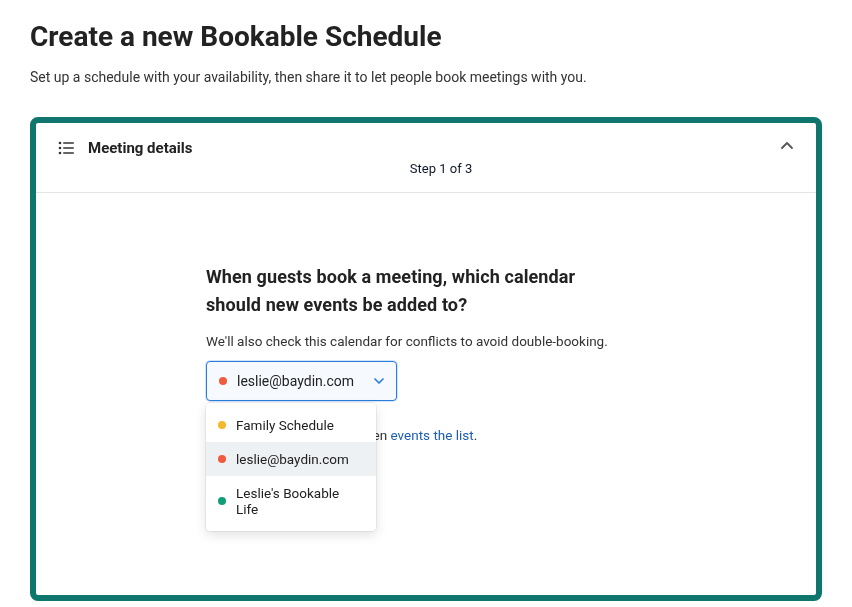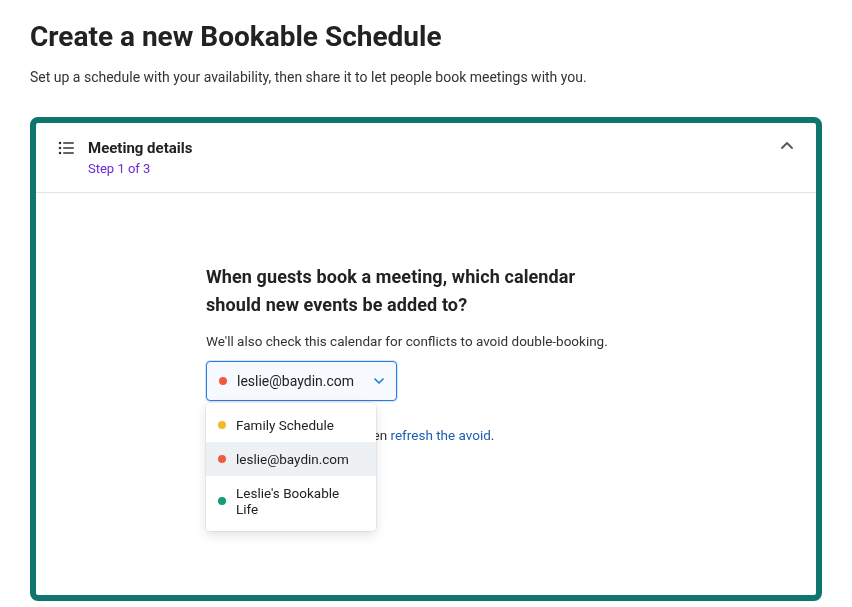--- a/index.html
+++ b/index.html
@@ -32,21 +32,21 @@
     position: relative;
     cursor: pointer;
   }
   .card-header .lead-icon {
     margin-right: 14px;
     margin-top: 2px;
     color: #333;
   }
   .card-header .titles { flex: 1; }
   .section-title { font-size: 15px; font-weight: 700; }
-  .section-step { font-size: 13px; color: #6d28d9; margin-top: 4px; }
+  .section-step { font-size: 13px; color: #0f172a; margin-top: 4px; text-align: center; }
   .chevron {
     position: absolute;
     right: 22px;
     top: 16px;
     color: #555;
   }
   .card-body {
     padding: 70px 170px 90px 170px;
     position: relative;
   }
@@ -182,21 +182,21 @@
           <span>leslie@baydin.com</span>
         </div>
         <div class="option">
           <span class="dot" style="background:#139e77"></span>
           <span>Leslie's Bookable Life</span>
         </div>
       </div>
     </div>
 
     <div class="below-select">
-      <span>cting? Subscribe to it and then </span><span class="link">refresh the avoid</span><span>.</span>
+      <span>cting? Subscribe to it and then </span><span class="link">events the list</span><span>.</span>
     </div>
 
     <div class="actions">
       <button class="primary-btn">ability</button>
       <span class="press-hint">
         <span>press Enter</span>
         <span class="enter-icon">
           <svg width="14" height="12" viewBox="0 0 14 12">
             <path d="M12 1 V6 H4 M4 6 L6 4 M4 6 L6 8" fill="none" stroke="currentColor" stroke-width="1.4" stroke-linecap="round" stroke-linejoin="round"></path>
           </svg>

